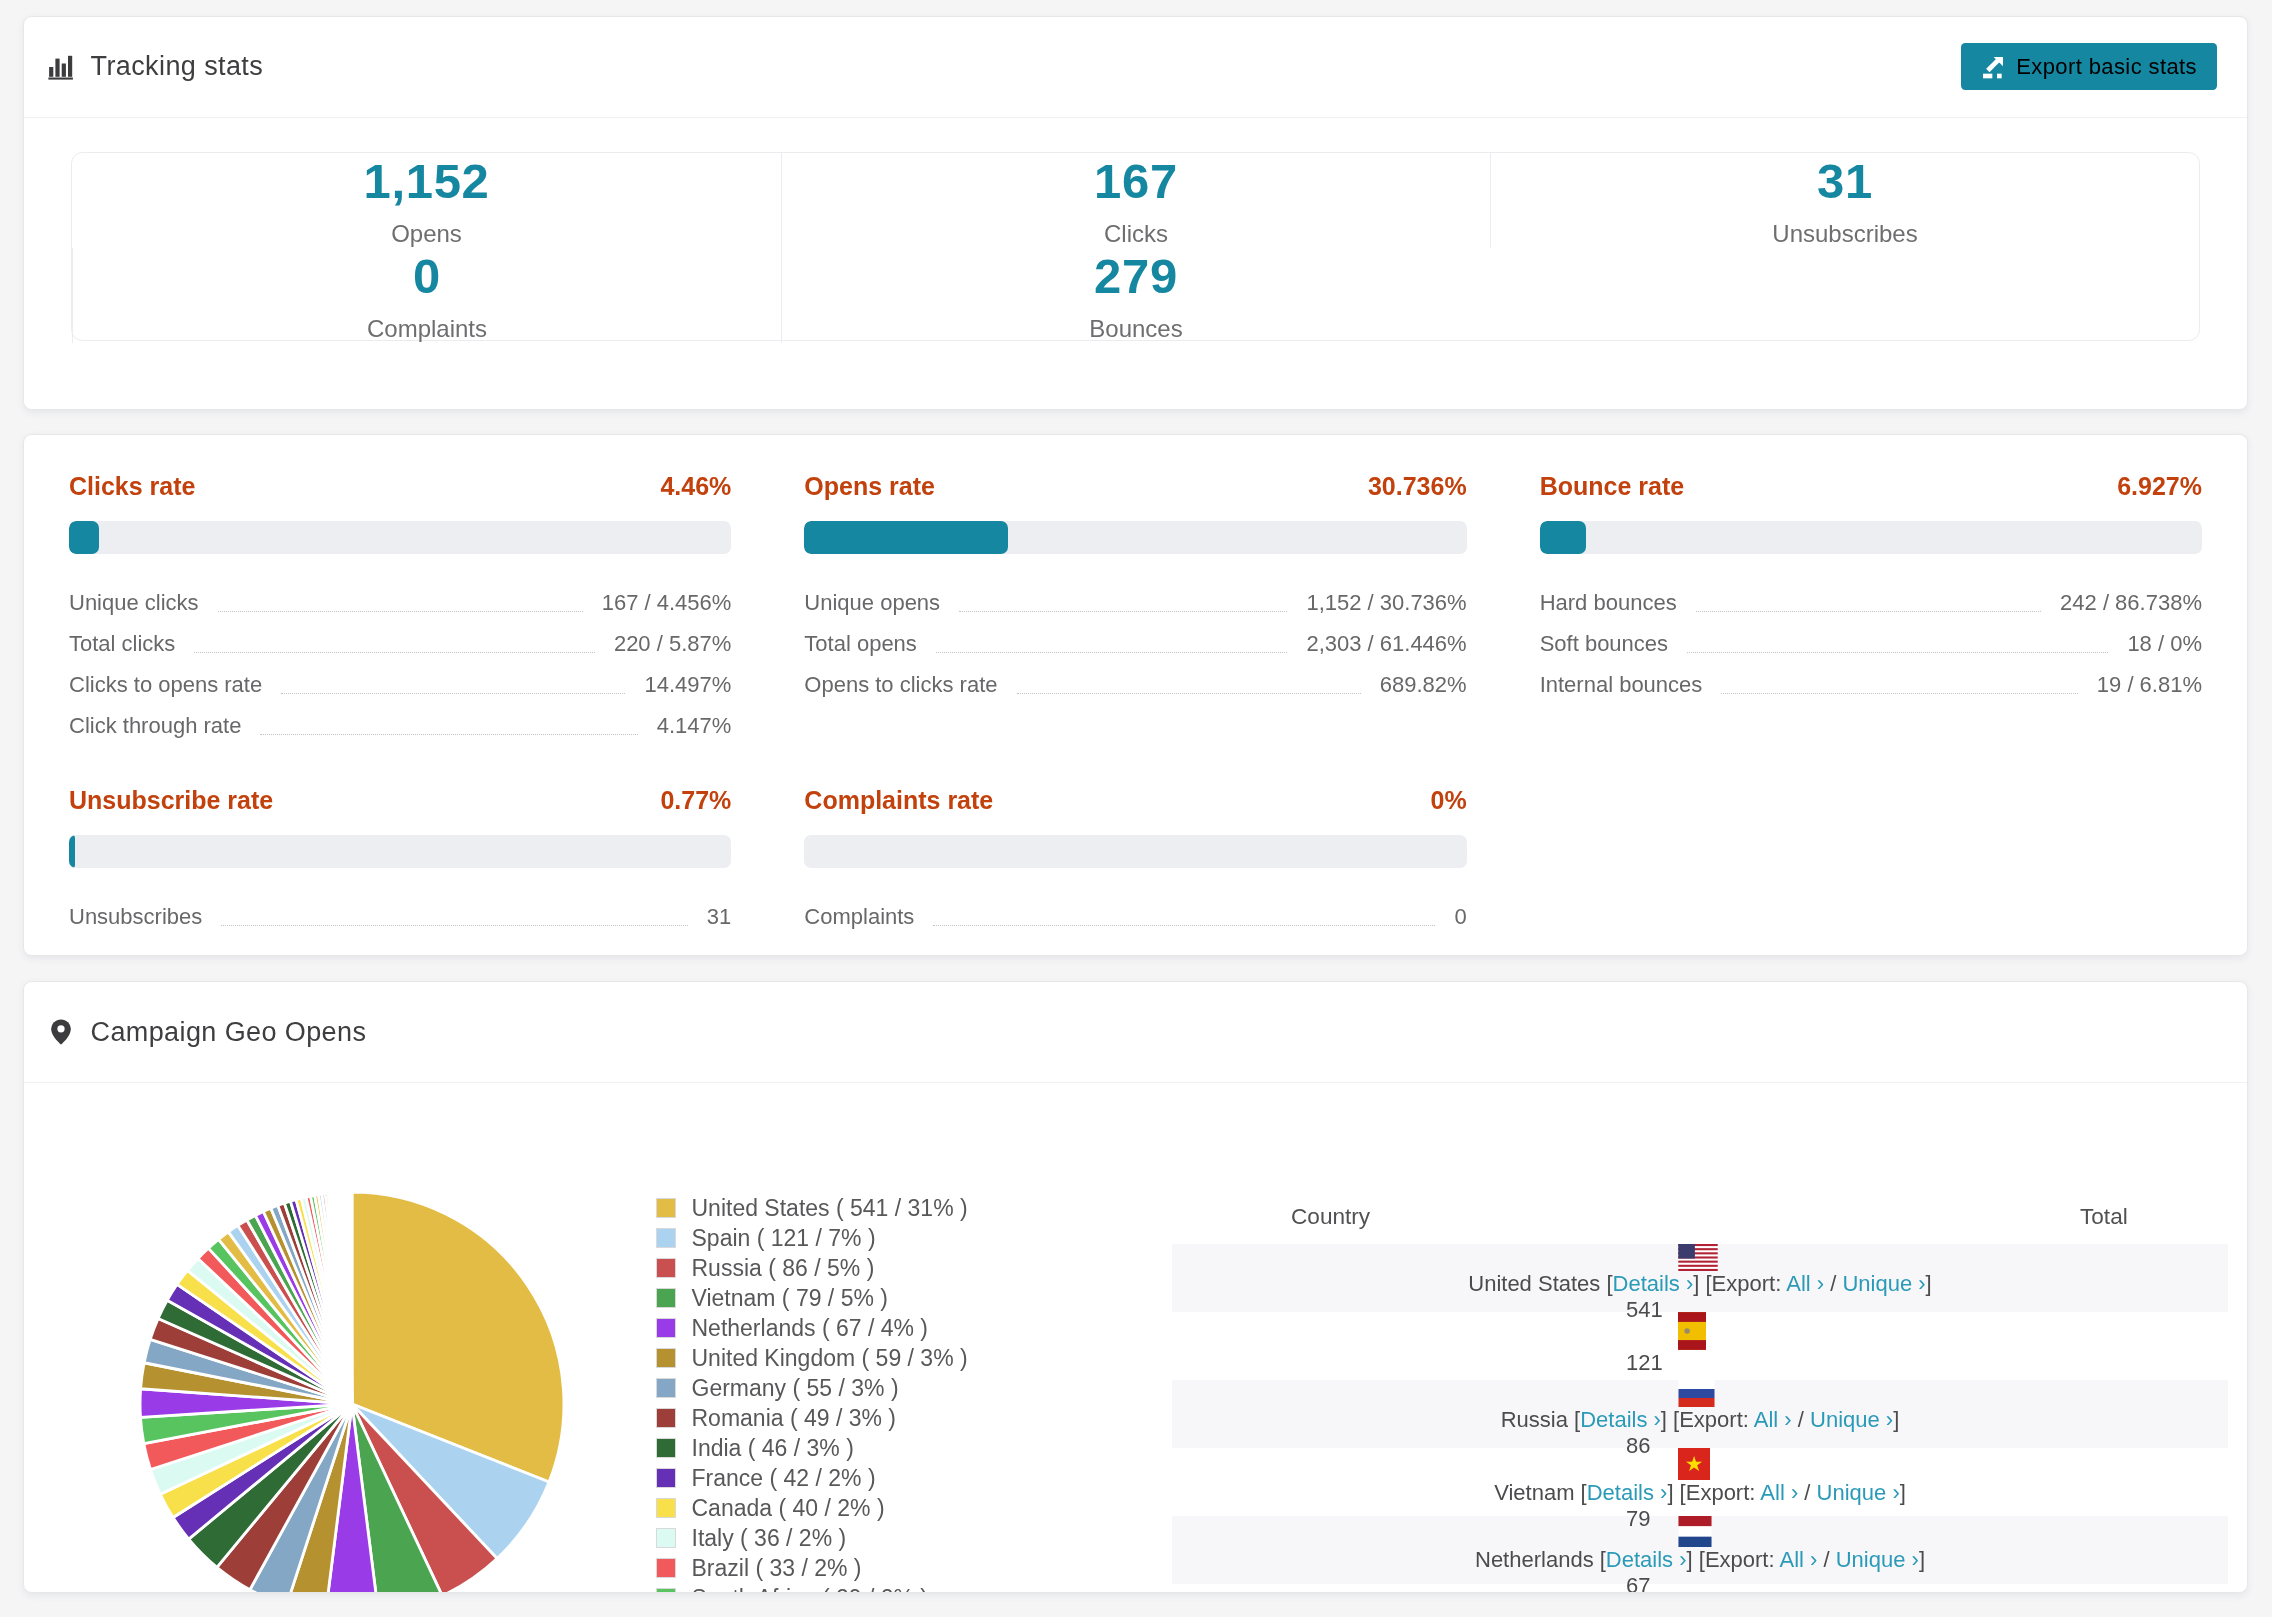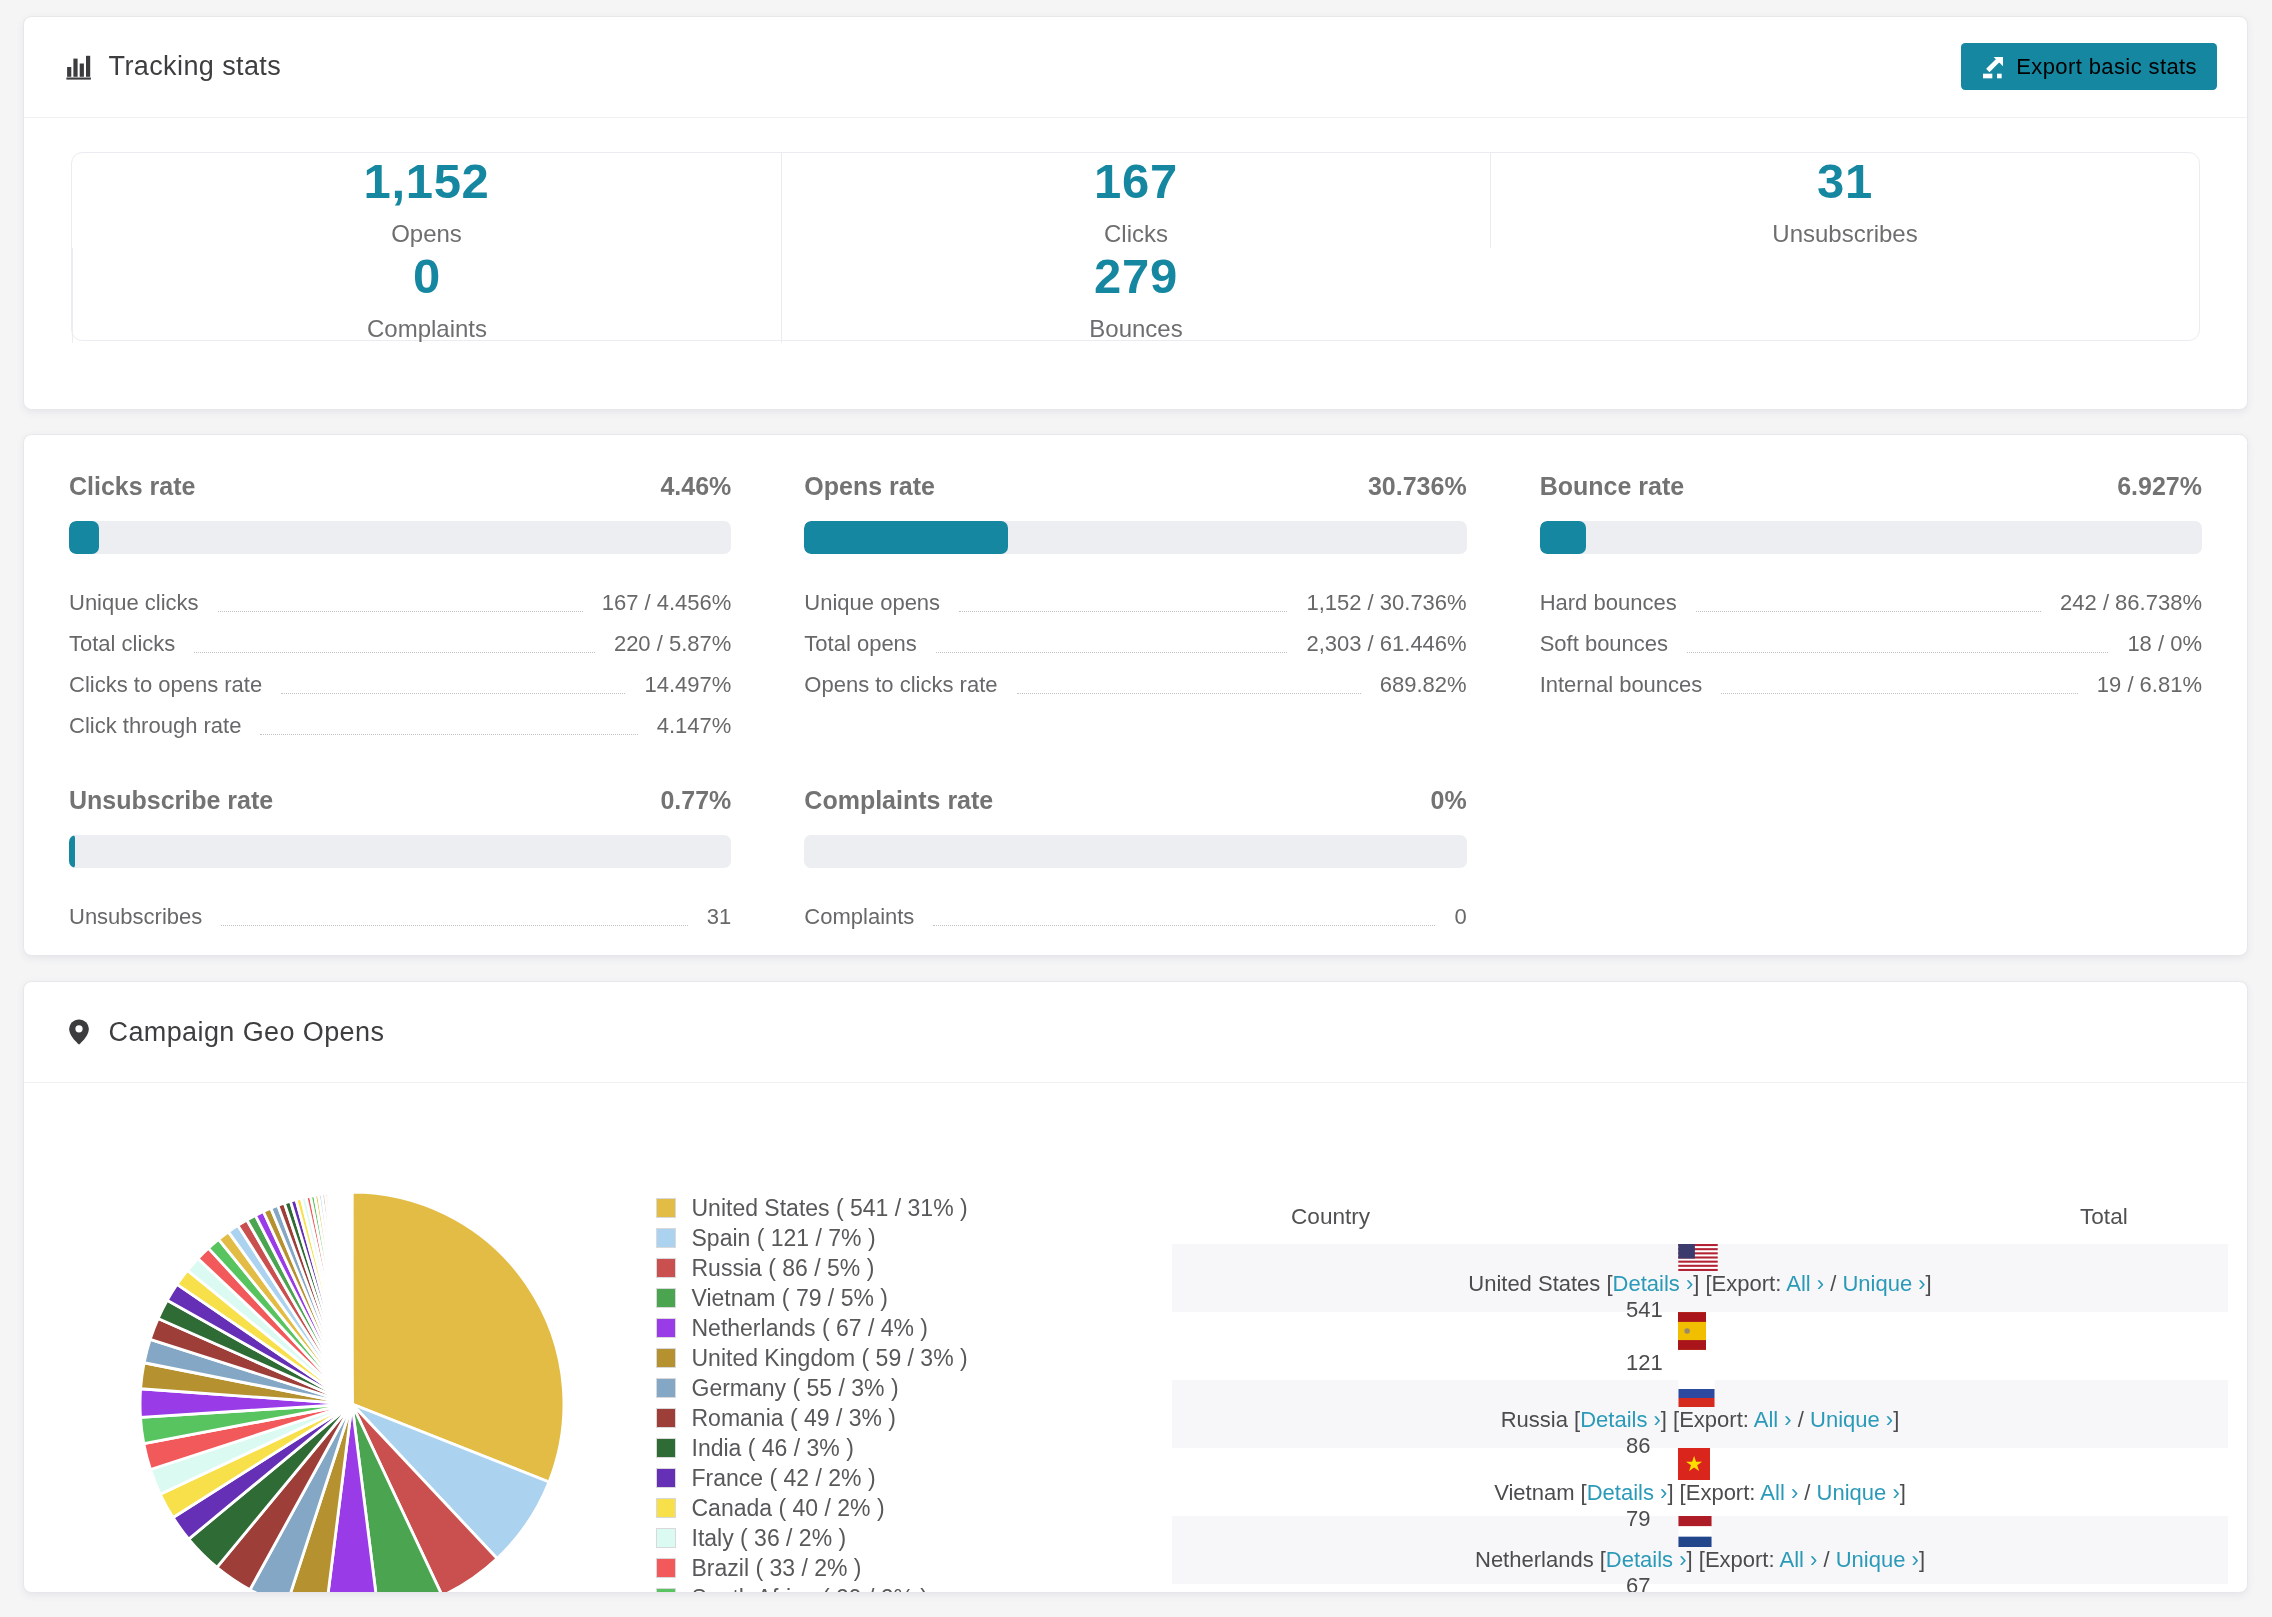--- a/index.html
+++ b/index.html
@@ -17,21 +17,21 @@
     border:0.7px solid #e7e7ea;
     border-radius:8.5px;
     box-shadow:0 2.1px 7px rgba(70,80,100,0.08);
   }
   #card-tracking { top:15.5px;  height:394px; }
   #card-rates    { top:434px; height:522px; }
   #card-geo      { top:981px; height:612px; overflow:hidden; }
 
   .card-header {
     display:flex; align-items:center;
-    height:101px; padding:0 30px 0 41px;
+    height:101px; padding:0 30px 0 23px;
     border-bottom:1.4px solid #f1f1f2;
   }
   .card-title {
     font-size:27px; font-weight:400; color:#3e3e40;
     margin-left:15.5px; letter-spacing:0.4px;
   }
   .hdr-icon { width:28px; height:28px; flex:0 0 auto; }
 
   
   .btn-export {
@@ -59,21 +59,21 @@
   .stat-value { font-size:49px; font-weight:700; color:var(--accent); letter-spacing:0.7px; }
   .stat-label { margin-top:11.3px; font-size:24px; color:#6e6e70; }
 
   
   .rates-grid {
     padding:37px 45px;
     display:grid; grid-template-columns:repeat(3,1fr);
     column-gap:73px; row-gap:45px;
   }
   .rate-head { display:flex; justify-content:space-between; align-items:baseline; margin-bottom:20px; }
-  .rate-title, .rate-value { font-size:25px; font-weight:700; color:#737373; }
+  .rate-title, .rate-value { font-size:25px; font-weight:700; color:#c2410c; }
   .bar { height:33px; background:#edeef2; border-radius:7px; position:relative; overflow:hidden; }
   .bar-fill { position:absolute; left:0; top:0; bottom:0; background:var(--accent); border-radius:7px; }
   .rate-rows { margin-top:22.6px; }
   .rate-row { display:flex; align-items:flex-end; height:41px; font-size:22px; color:#68686a;gap:9px; }
   .rate-row .leader { flex:1 1 auto; border-bottom:1.4px dotted #c3c3c6; margin:0 10px 5.6px 10px; }
   .rate-row .lbl, .rate-row .val { white-space:nowrap; padding-bottom:1.4px; }
 
   
   .geo-body { position:relative; height:511px; }
   #pie-wrap { position:absolute; left:109px; top:102px; width:438px; height:438px; }

